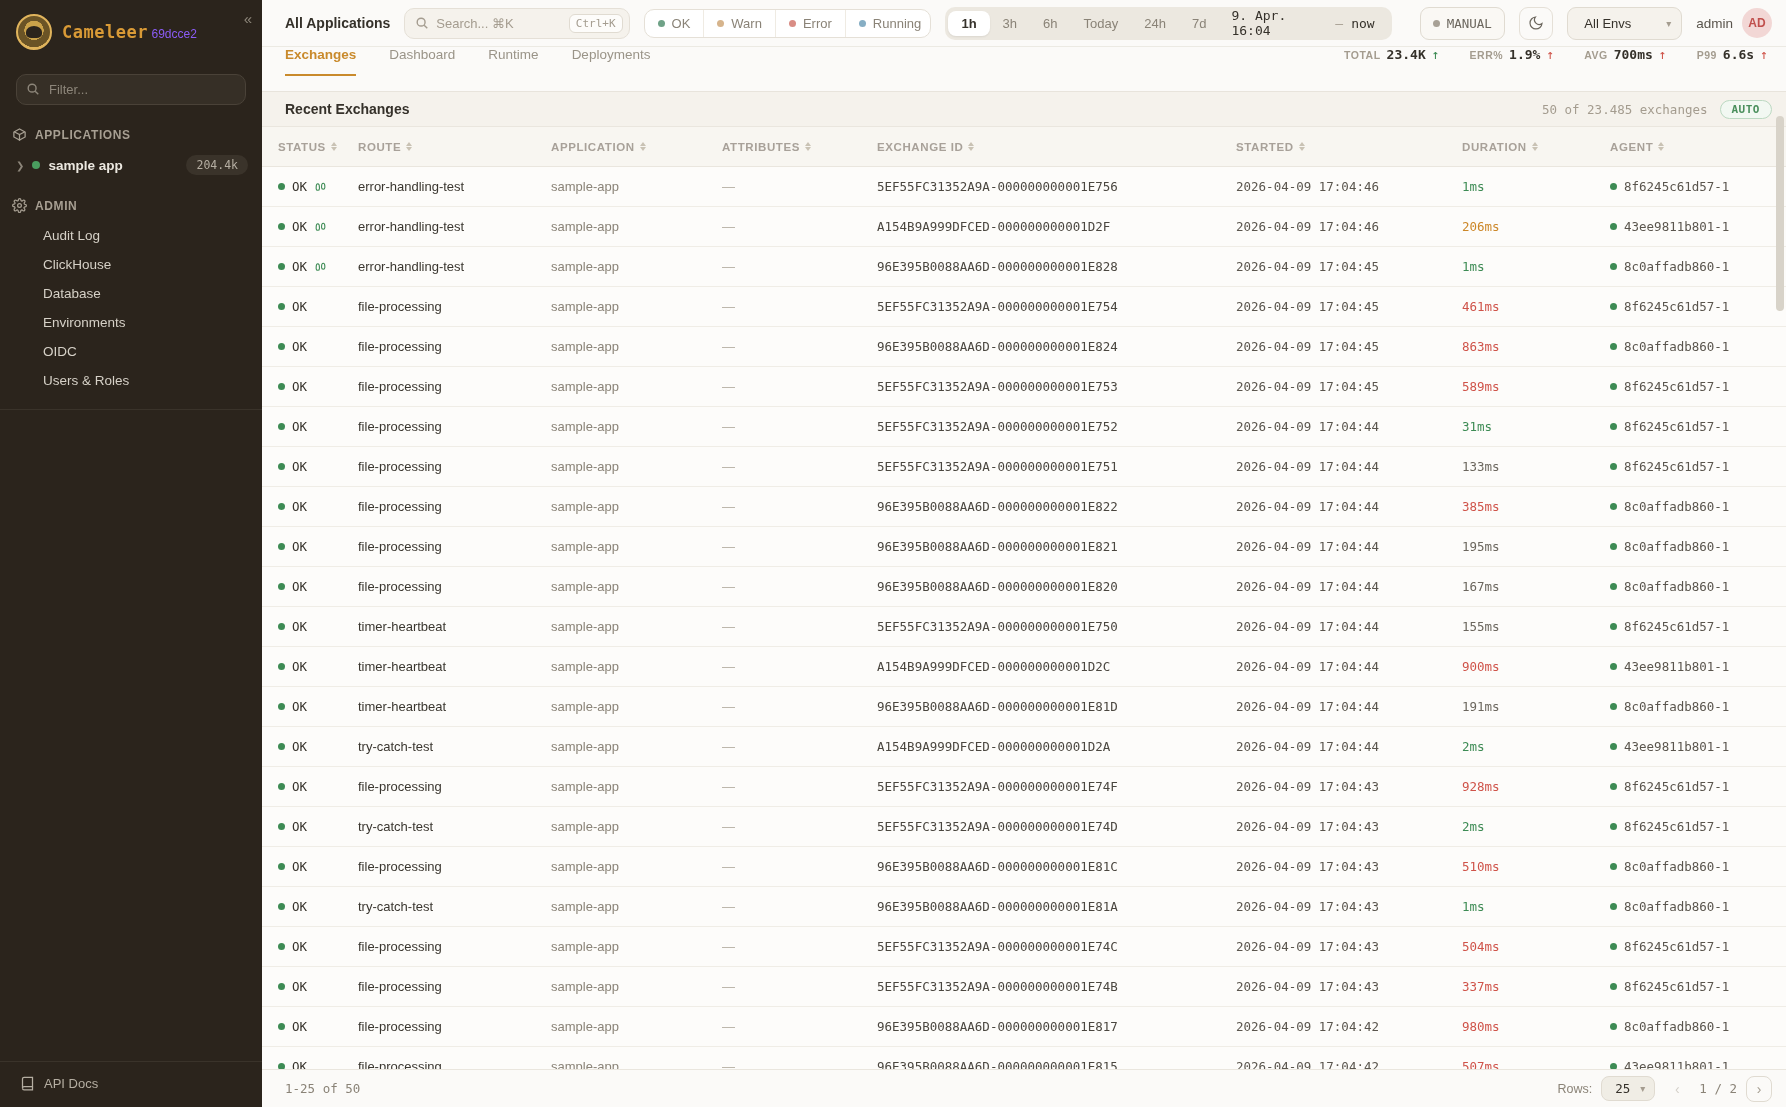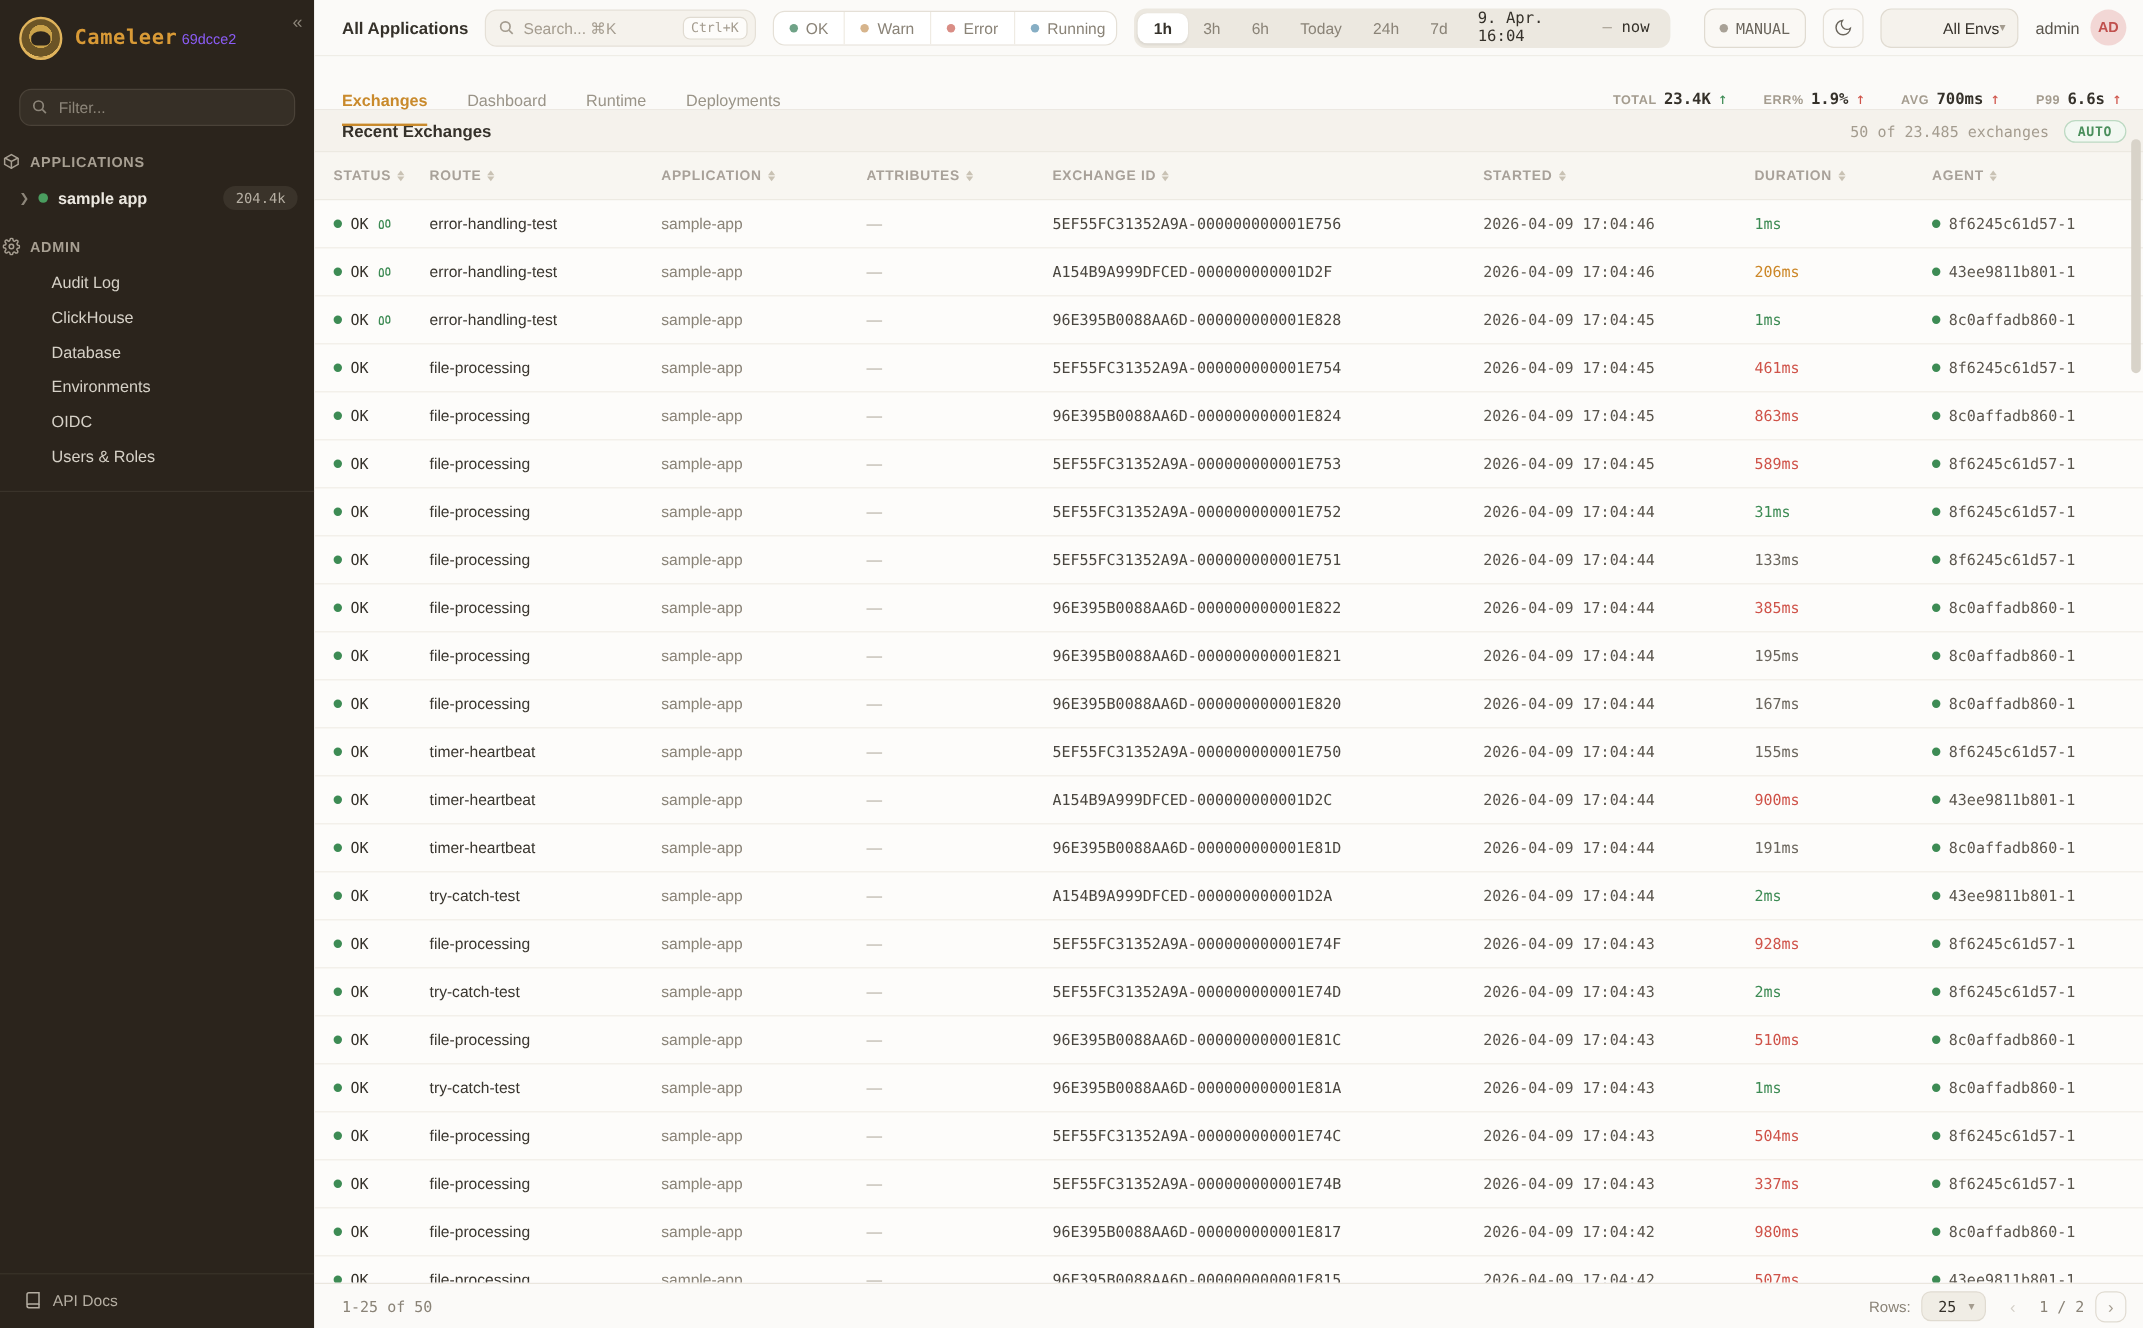--- a/index.html
+++ b/index.html
@@ -13,21 +13,21 @@
   .sb-head { display:flex; align-items:center; gap:10px; padding:14px 16px 10px 16px; position:relative; }
   .logo { width:36px; height:36px; border-radius:50%; background:radial-gradient(circle at 50% 45%, #caa24a 0 40%, #6b5426 41% 70%, #e0b45c 71%); border:2px solid #e0b45c; flex-shrink:0; display:flex; align-items:center; justify-content:center; }
   .logo-inner { width:16px; height:12px; background:#2b241c; border-radius:60% 60% 40% 40%; }
   .brand { color:#d99a36; font-weight:bold; font-size:17px; letter-spacing:.5px; font-family:"DejaVu Sans Mono", monospace; }
   .version { color:#8b5cf6; font-size:12px; }
   .collapse { position:absolute; right:10px; top:10px; color:#8d867a; font-size:15px; cursor:pointer; }
   .filter-wrap { margin:14px 16px 6px 16px; position:relative; }
   .filter-wrap svg { position:absolute; left:10px; top:8px; }
   .filter-input { width:100%; background:#362f26; border:1px solid #4a4238; border-radius:10px; height:31px; color:#f97316; padding:0 10px 0 32px; font-size:13px; outline:none; }
   .filter-input::placeholder { color:#8d867a; }
-  .sb-section { display:flex; align-items:center; gap:8px; padding:16px 16px 6px 2px; color:#a79f92; font-size:12px; font-weight:bold; letter-spacing:.6px;text-align:center; }
+  .sb-section { display:flex; align-items:center; gap:8px; padding:16px 16px 6px 12px; color:#a79f92; font-size:12px; font-weight:bold; letter-spacing:.6px;text-align:center; }
   .app-row { display:flex; align-items:center; gap:8px; padding:7px 14px 7px 16px; cursor:pointer; }
   .app-row .chev { color:#8d867a; font-size:10px; }
   .app-name { color:#ece8e0; font-weight:bold; font-size:13.5px; flex:1; }
   .count-badge { background:#3a332a; color:#b5aea2; border-radius:999px; padding:3px 10px; font-size:11.5px; }
   .admin-list { padding:2px 0 14px 0; }
   .admin-item { padding:7px 16px 7px 43px; font-size:13.5px; color:#d6d1c7; cursor:pointer; }
   .sb-div { border-top:1px solid #3a332a; }
   .sb-spacer { flex:1; }
   .sb-foot { display:flex; align-items:center; gap:9px; padding:14px 16px 16px 20px; color:#b5aea2; font-size:13px; border-top:1px solid #3a332a; cursor:pointer; }
   .dotg { width:8px; height:8px; border-radius:50%; background:#4a9d5f; display:inline-block; }
@@ -46,27 +46,27 @@
   .chip + .chip { border-left:1px solid #efebe3; }
   .cdot { width:7px; height:7px; border-radius:50%; display:inline-block; }
   .seg { display:flex; align-items:center; background:#ece8e0; border-radius:10px; padding:3px; height:33px; }
   .seg-opt { padding:5px 13px; color:#8a8377; font-size:13px; border-radius:8px; cursor:pointer; white-space:nowrap; }
   .seg-opt.active { background:#fff; color:#35312a; font-weight:bold; box-shadow:0 1px 2px rgba(0,0,0,.08); }
   .seg-time { display:flex; align-items:center; gap:8px; padding:0 14px 0 12px; font-size:13px; color:#35312a; }
   .seg-time .sep { color:#a49c8f; }
   .tb-spacer { flex:1; }
   .btn-outline { display:flex; align-items:center; gap:7px; border:1px solid #e0dbd1; background:#faf8f4; border-radius:9px; height:33px; padding:0 12px; color:#6b665d; font-size:12.5px; cursor:pointer; }
   .icon-btn { width:35px; height:33px; border:1px solid #e5e0d7; background:#fbfaf8; border-radius:9px; display:flex; align-items:center; justify-content:center; cursor:pointer; }
-  .select { display:flex; align-items:center; justify-content:flex-end; border:1px solid #e0dbd1; background:#f5f2ec; border-radius:9px; height:33px; width:116px; padding:0 10px 0 16px; font-size:13px; color:#35312a; cursor:pointer; }
+  .select { display:flex; align-items:center; justify-content:space-between; border:1px solid #e0dbd1; background:#f5f2ec; border-radius:9px; height:33px; width:116px; padding:0 10px 0 16px; font-size:13px; color:#35312a; cursor:pointer; }
   .caret { color:#a49c8f; font-size:10px; }
   .user { display:flex; align-items:center; gap:9px; }
   .user-name { color:#5a554d; font-size:13.5px; }
   .avatar { width:30px; height:30px; border-radius:50%; background:#f2d7d5; color:#c0504d; font-weight:bold; font-size:12px; display:flex; align-items:center; justify-content:center; cursor:pointer; }
 
-  .tabsbar { height:45px; display:flex; align-items:flex-end; padding:0 18px 0 23px; border-bottom:1px solid #e8e4dc; background:#fbfaf8; flex-shrink:0; }
+  .tabsbar { height:45px; display:flex; align-items:flex-start; padding:0 18px 0 23px; border-bottom:1px solid #e8e4dc; background:#fbfaf8; flex-shrink:0; }
   .tab { padding:13px 0; margin-right:33px; color:#9a9488; font-size:13.5px; cursor:pointer; position:relative; }
   .tab.active { color:#c98a2c; font-weight:bold; }
   .tab.active::after { content:""; position:absolute; left:0; right:0; bottom:-1px; height:2px; background:#c98a2c; }
   .stats { margin-left:auto; display:flex; align-items:center; gap:30px; }
   .stat { display:flex; align-items:baseline; gap:6px; }
   .stat-label { color:#a49c8f; font-size:10.5px; font-weight:bold; letter-spacing:.5px; }
   .stat-value { color:#35312a; font-size:13px; font-weight:bold; }
   .arrow-good { color:#3d8b54; } .arrow-bad { color:#cf5349; }
 
   .sec-head { height:35px; display:flex; align-items:center; background:#f5f2ec; border-bottom:1px solid #eae6de; padding:0 14px 0 23px; flex-shrink:0; }

